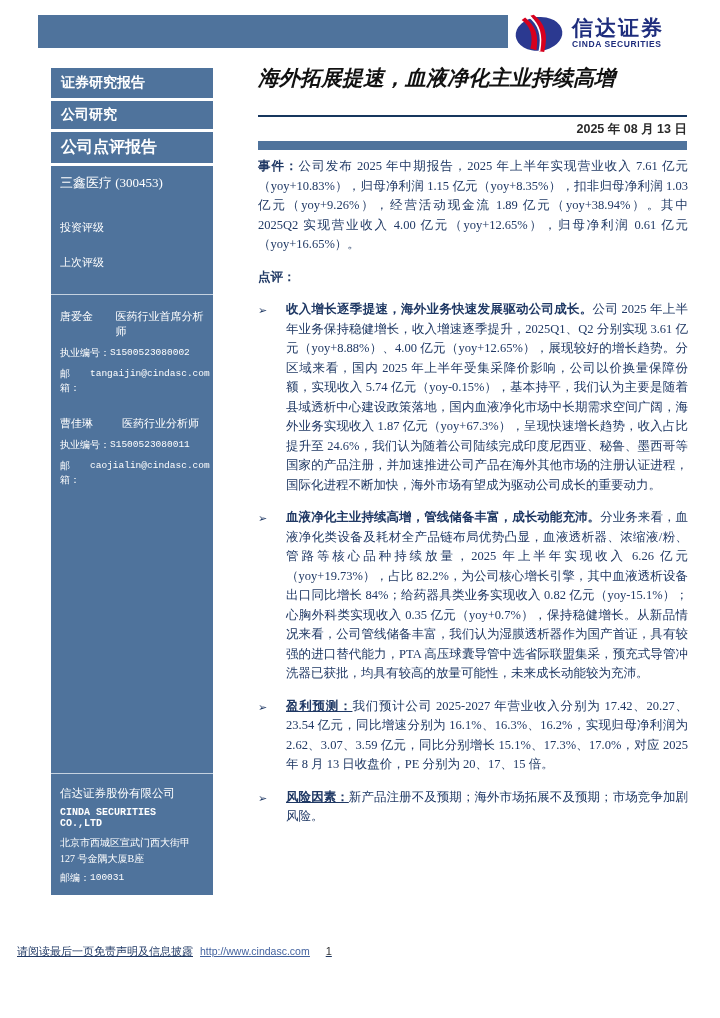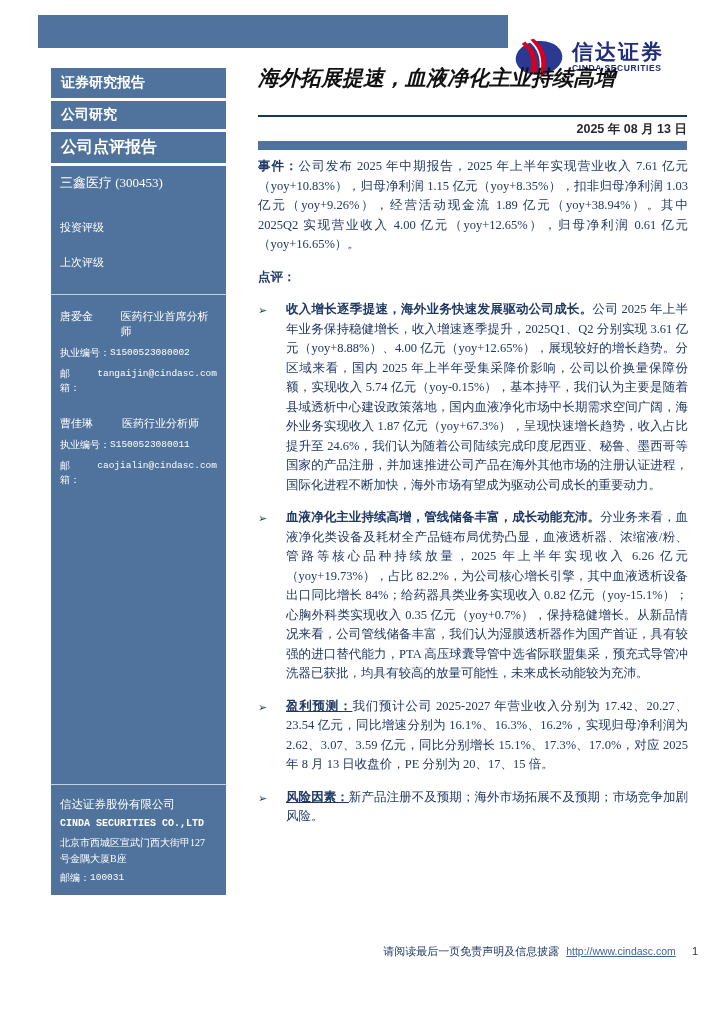--- a/index.html
+++ b/index.html
@@ -4,28 +4,28 @@
 <style>
   * { margin:0; padding:0; box-sizing:border-box; }
   html,body { background:#e8e8e8; }
   #page {
     position:relative; width:720px; height:1018px; margin:0 auto;
     background:#ffffff; overflow:hidden;
     font-family:"Liberation Serif", serif; color:#1f3864;
   }
   
   .topbar { position:absolute; left:38px; top:15px; width:470px; height:33px; background:#4f739c; }
-  .logo { position:absolute; left:513px; top:9px; width:186px; height:48px; display:flex; align-items:center; gap:7px;margin-top:24px; }
+  .logo { position:absolute; left:513px; top:9px; width:186px; height:48px; display:flex; align-items:center; gap:7px; }
   .logo-mark { width:52px; height:42px; flex:0 0 auto; }
   .logo-text { display:flex; flex-direction:column; line-height:1; }
   .logo-cn { font-family:"Liberation Sans",sans-serif; font-weight:bold; font-size:21px; letter-spacing:2px; color:#1e2d7d; }
   .logo-en { font-family:"Liberation Sans",sans-serif; font-weight:bold; font-size:8.5px; letter-spacing:0.6px; color:#1e2d7d; margin-top:2px; }
 
   
-  .side-box { position:absolute; left:51px; width:175px; background:#4f739c; color:#fff; }
+  .side-box { position:absolute; left:51px; width:162px; background:#4f739c; color:#fff; }
   .tagbox { display:flex; align-items:center; padding-left:10px;
             font-family:"Liberation Sans",sans-serif; font-weight:bold; }
   #side-tag-0 { top:68px;  height:30px; font-size:14px; }
   #side-tag-1 { top:101px; height:28px; font-size:14px; }
   #side-tag-2 { top:132px; height:31px; font-size:16px; }
   #side-main  { top:166px; height:729px; display:flex; flex-direction:column; padding:0 9px; }
   .side-stock { font-size:13px; margin:8px 0 28px; }
   .side-rating { font-size:11px; margin-bottom:20px; }
   .side-divider { border:0; border-top:1px solid #c5d2e0; margin:4px -9px 0; }
   .analyst { margin-top:14px; }
@@ -54,22 +54,22 @@
   .lead { font-weight:bold; color:#1f3864; }
   .lead.u { text-decoration:underline; }
   .para { margin-bottom:13px; }
   .comment-label { font-weight:bold; margin-bottom:13px; }
   .bullet { display:flex; margin-bottom:13px; }
   .bullet .marker { width:28px; flex:0 0 auto; font-size:11px; color:#1f3864;
     font-family:"DejaVu Sans",sans-serif; padding-top:2px; }
   .bullet .btext { flex:1; }
 
   
-  .footer { position:absolute; left:0; top:944px; width:698px; text-align:right;
-    font-size:11px; color:#1f3864; }
+  .footer { position:absolute; left:17px; top:944px; width:698px; 
+    font-size:11px; color:#1f3864;text-decoration:underline; }
   .footer a { color:#44639f; text-decoration:underline;
     font-family:"Liberation Sans",sans-serif; font-size:10.5px; margin-left:7px; }
   .page-num { margin-left:16px; color:#333;
     font-family:"Liberation Sans",sans-serif; font-size:11px; }
 </style>
 </head>
 <body>
 
 <div id="page">
 

